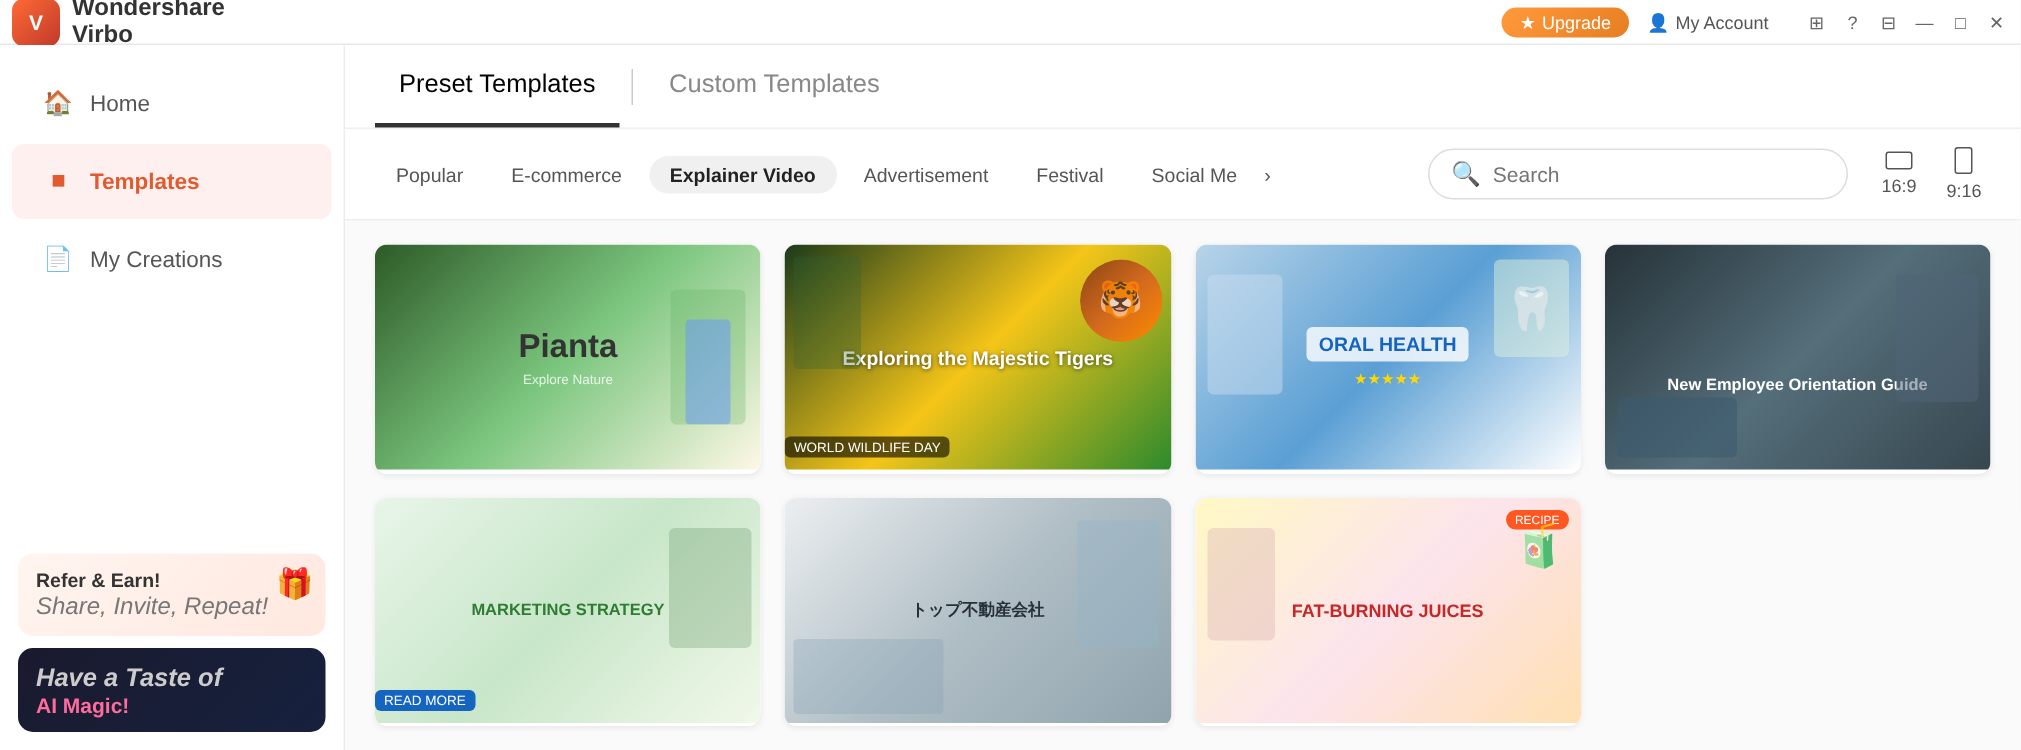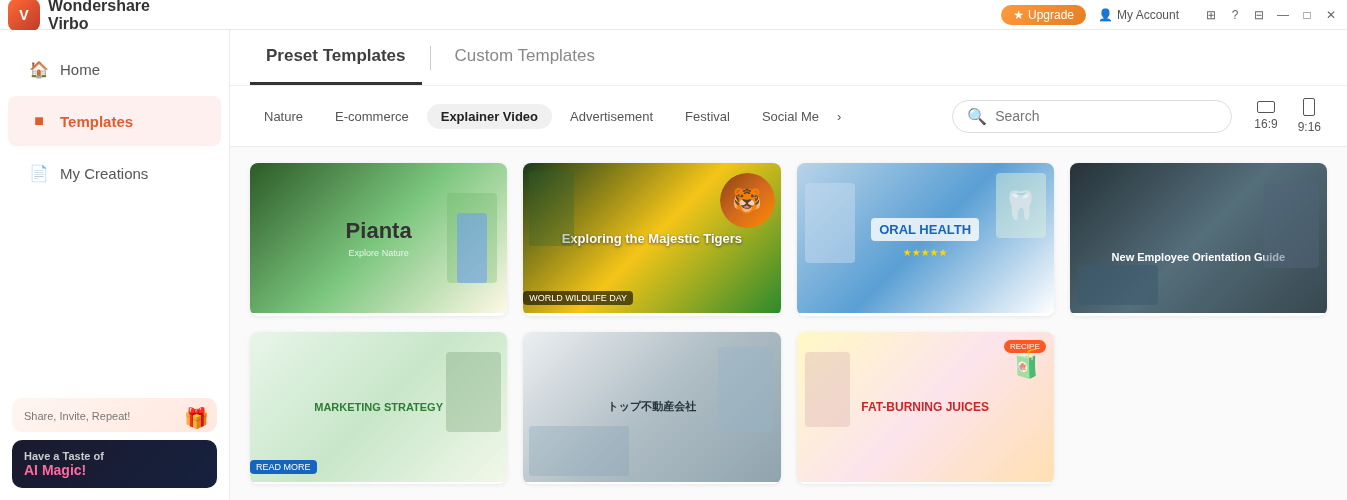--- a/index.html
+++ b/index.html
@@ -37,43 +37,43 @@
     }
     .sidebar-item.active { background: #fff0f0; color: #e05c2e; font-weight: 600; }
     .sidebar-item-icon { width: 22px; height: 22px; display: flex; align-items: center; justify-content: center; font-size: 16px; }
     .sidebar-bottom { padding: 12px; display: flex; flex-direction: column; gap: 8px; }
     .refer-card {
       background: linear-gradient(135deg, #fff5f0, #ffe8df);
       border-radius: 10px; padding: 10px 12px; position: relative; overflow: hidden;
     }
     .refer-card-emoji { font-size: 20px; position: absolute; top: 8px; right: 8px; }
     .refer-title { font-size: 13px; font-weight: 700; color: #333; }
-    .refer-subtitle { font-size: 11px; color: #777; margin-top: 2px; }
+    .refer-subtitle { font-size: 16px; color: #777; margin-top: 2px; font-style: italic; }
     .ai-magic-card {
       background: linear-gradient(135deg, #1a1a2e, #16213e);
       border-radius: 10px; padding: 10px 12px; color: white;
     }
-    .ai-magic-title { font-size: 11px; font-weight: 600; color: #ccc; }
+    .ai-magic-title { font-size: 17px; font-weight: 600; color: #ccc; font-style: italic; }
     .ai-magic-highlight { color: #ff6b9d; font-weight: 700; font-size: 14px; }
     .ai-magic-sub { font-size: 10px; color: #aaa; margin-top: 3px; }
 
     
     .content-area { flex: 1; display: flex; flex-direction: column; overflow: hidden; background: #fafafa; }
 
     
     .tabs-bar {
       display: flex; align-items: center; padding: 0 20px;
       background: #fff; border-bottom: 1px solid #eee; height: 56px; flex-shrink: 0;
     }
     .tab-item {
       font-size: 17px; color: #888; cursor: pointer; padding: 0 16px; height: 100%;
       display: flex; align-items: center; border-bottom: 3px solid transparent;
       font-weight: 500;
     }
-    .tab-item.active { color: #404040; font-weight: 700; border-bottom-color: #333; }
+    .tab-item.active { color: #000000; font-weight: 400; border-bottom-color: #333; }
     .tab-divider { width: 1px; height: 24px; background: #ccc; margin: 0 8px; }
 
     
     .filter-bar {
       display: flex; align-items: center; padding: 8px 20px;
       background: #fff; border-bottom: 1px solid #eee; gap: 4px; flex-shrink: 0;
     }
     .filter-chip {
       padding: 5px 14px; border-radius: 20px; font-size: 13px; cursor: pointer;
       color: #555; background: none; border: none; white-space: nowrap;
@@ -168,20 +168,21 @@
         <span>Templates</span>
       </div>
       <div class="sidebar-item">
         <span class="sidebar-item-icon">📄</span>
         <span>My Creations</span>
       </div>
     </div>
     <div class="sidebar-bottom">
       <div class="refer-card">
         <span class="refer-card-emoji">🎁</span>
+        <div class="refer-title">Refer &amp; Earn!</div>
         <div class="refer-subtitle">Share, Invite, Repeat!</div>
       </div>
       <div class="ai-magic-card">
         <div class="ai-magic-title">Have a Taste of</div>
         <div class="ai-magic-highlight">AI Magic!</div>
       </div>
     </div>
   </div>
 
   <div class="content-area">
@@ -190,21 +191,21 @@
       <div class="tab-item active">
         <span>Preset Templates</span>
       </div>
       <div class="tab-divider"></div>
       <div class="tab-item">
         <span>Custom Templates</span>
       </div>
     </div>
 
     <div class="filter-bar">
-      <button class="filter-chip">Nature</button>
+      <button class="filter-chip">Popular</button>
       <button class="filter-chip">E-commerce</button>
       <button class="filter-chip active">Explainer Video</button>
       <button class="filter-chip">Advertisement</button>
       <button class="filter-chip">Festival</button>
       <button class="filter-chip">Social Me</button>
       <div class="filter-more">›</div>
       <div class="filter-spacer"></div>
       <div class="search-box">
         <span style="color:#aaa;">🔍</span>
         <input class="search-input" type="text" placeholder="Search" style="">

